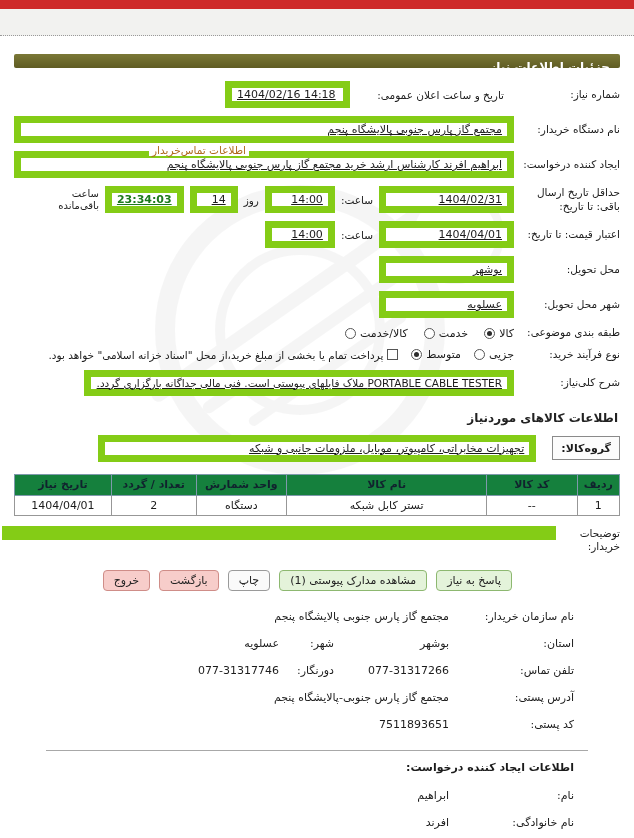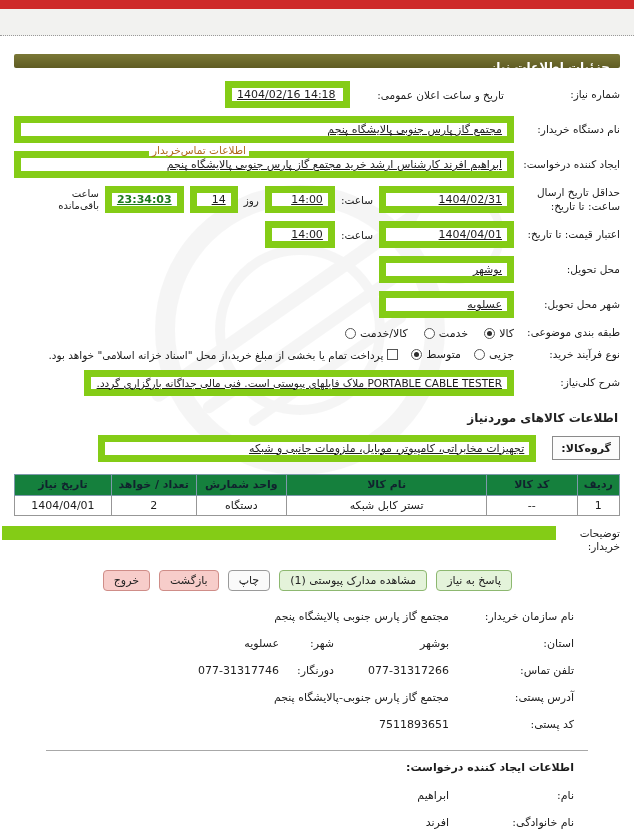--- a/index.html
+++ b/index.html
@@ -127,21 +127,21 @@
       <div class="inp grow">مجتمع گاز پارس جنوبی  پالایشگاه پنجم</div>
     </div>
 
     <div class="row">
       <div class="lbl">ایجاد کننده درخواست:</div>
       <div class="inp grow">ابراهیم افرند کارشناس ارشد خرید  مجتمع گاز پارس جنوبی  پالایشگاه پنجم</div>
       <span class="creator-link">اطلاعات تماس‌خریدار</span>
     </div>
 
     <div class="row">
-      <div class="lbl">حداقل تاریخ ارسال ساعت: تا تاریخ:</div>
+      <div class="lbl">حداقل تاریخ ارسال باقی: تا تاریخ:</div>
       <div class="inp w135">1404/02/31</div>
       <div class="lbl2">ساعت:</div>
       <div class="inp w70">14:00</div>
       <div class="lbl2">روز</div>
       <div class="inp w48">14</div>
       <div class="inp w68 countdown">23:34:03</div>
       <div class="mini-lbl">ساعت باقی‌مانده</div>
     </div>
 
     <div class="row">
@@ -210,21 +210,21 @@
     <div class="inp group-val">تجهیزات مخابراتی،  کامپیوتر،  موبایل،  ملزومات جانبی و شبکه</div>
   </div>
 
   <table class="goods">
     <thead>
       <tr>
         <th style="width:7%">ردیف</th>
         <th style="width:15%">کد کالا</th>
         <th style="width:33%">نام کالا</th>
         <th style="width:15%">واحد شمارش</th>
-        <th style="width:14%">تعداد / خواهد</th>
+        <th style="width:14%">تعداد / گردد</th>
         <th style="width:16%">تاریخ نیاز</th>
       </tr>
     </thead>
     <tbody>
       <tr>
         <td>1</td>
         <td>--</td>
         <td>تستر کابل شبکه</td>
         <td>دستگاه</td>
         <td>2</td>

